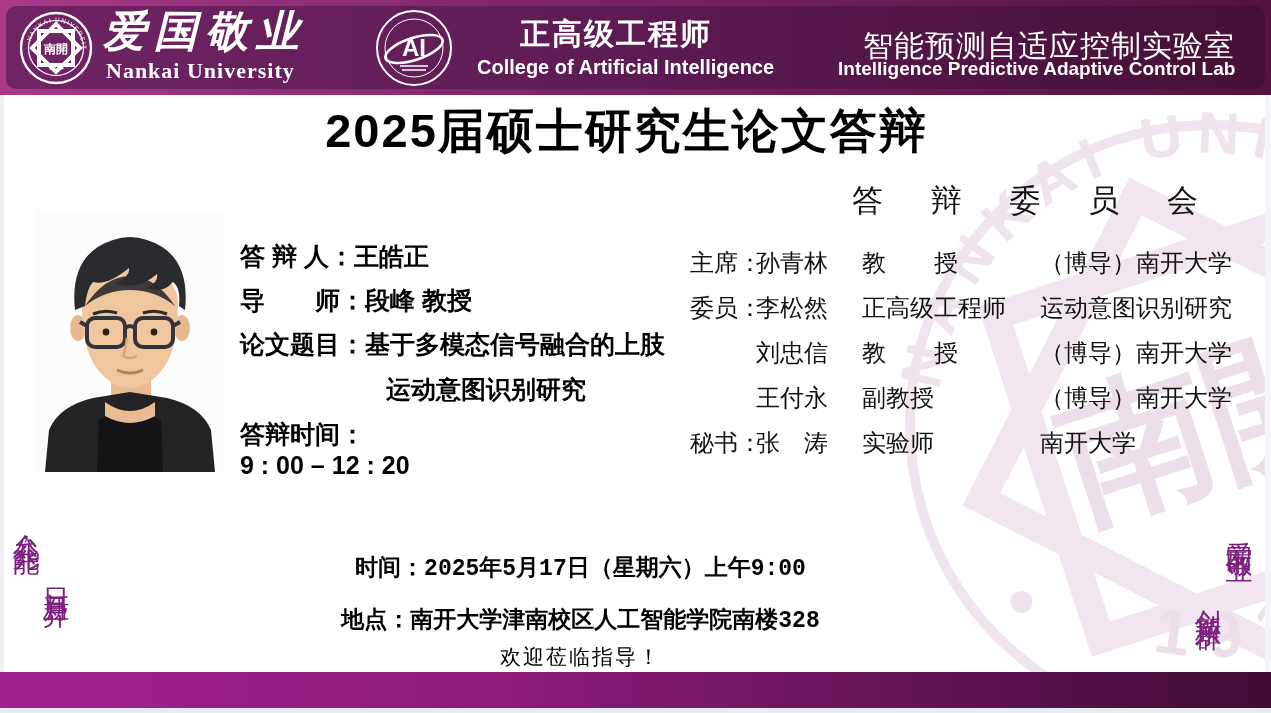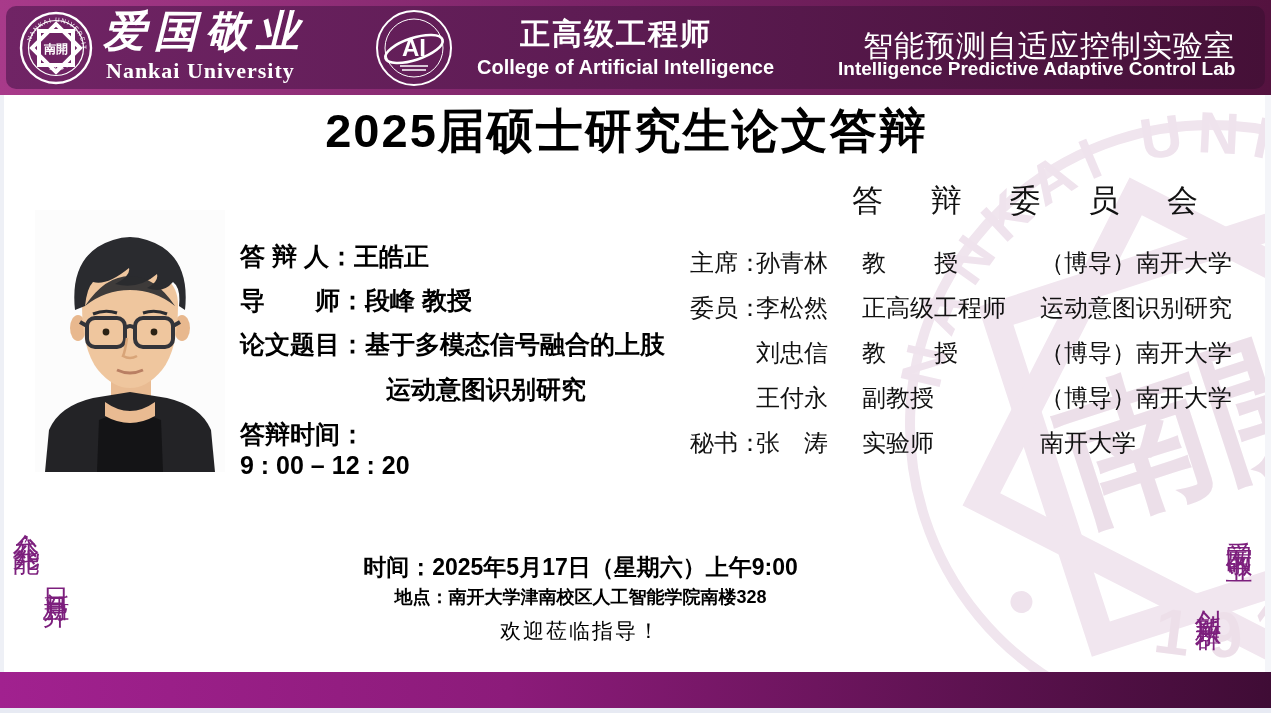--- a/index.html
+++ b/index.html
@@ -42,23 +42,23 @@
     font-family:"Liberation Serif",serif;font-size:31px;font-weight:500;letter-spacing:20px;white-space:nowrap;
   }
   .committee{position:absolute;left:690px;top:240px;z-index:3;font-family:"Liberation Serif",serif;font-size:24px;color:#111;}
   .c-row{display:flex;height:45px;align-items:center;white-space:nowrap;}
   .c-role{width:66px;text-align:right;}
   .c-name{width:106px;}
   .c-title{width:178px;}
   .c-affil{}
   
   .footer{position:absolute;left:0;top:552px;width:1161px;text-align:center;z-index:3;
-    font-family:Liberation Sans, sans-serif;color:#000;}
+    font-family:Liberation Mono, monospace;color:#000;}
   .f-time{font-size:23px;font-weight:bold;}
-  .f-loc{font-size:18px;font-weight:bold;margin-top:2px;}
+  .f-loc{font-size:23px;font-weight:bold;margin-top:21px;}
   .f-welcome{font-size:21px;font-weight:normal;margin-top:8px;letter-spacing:2px;}
   
   .vtext{position:absolute;writing-mode:vertical-rl;color:#7c1f7d;font-size:27px;letter-spacing:5px;z-index:1;font-weight:500;}
   .m-la{left:8px;top:512px;}
   .m-lb{left:38px;top:566px;}
   .m-ra{left:1221px;top:520px;}
   .m-rb{left:1190px;top:588px;}
   
   .bottom-bar{
     position:absolute;left:0;top:672px;width:1271px;height:36px;z-index:4;

